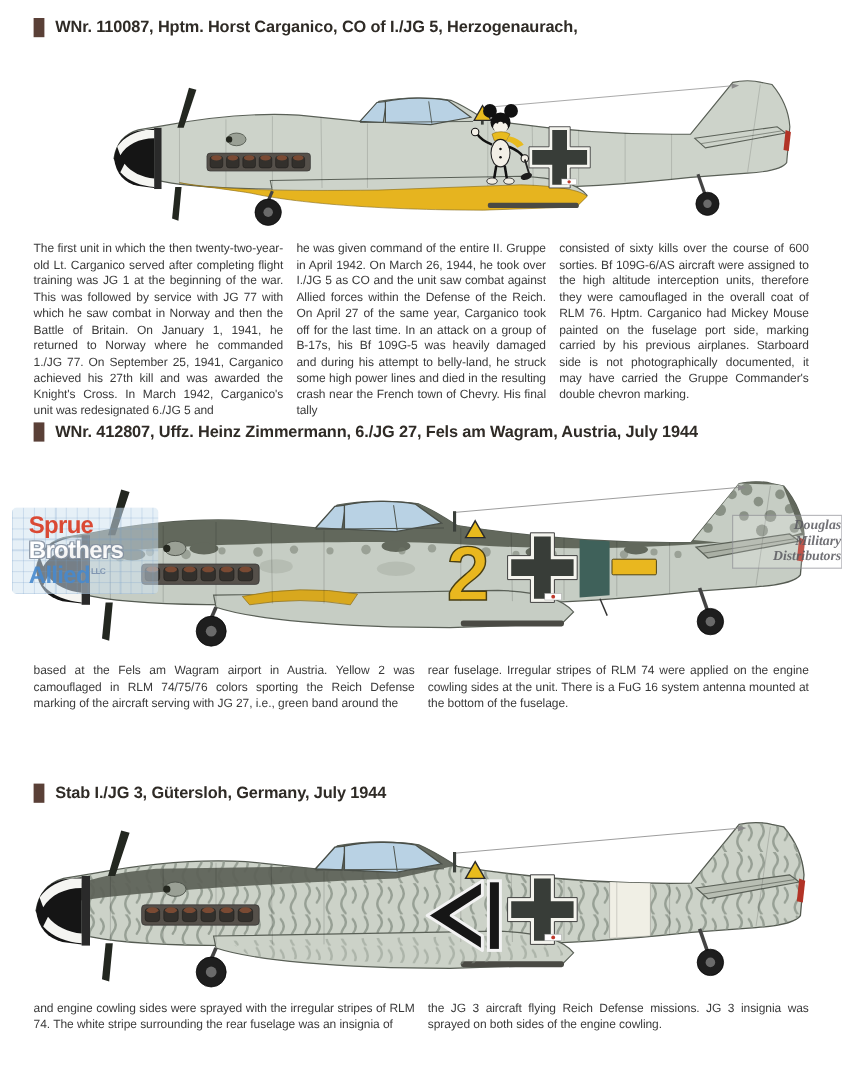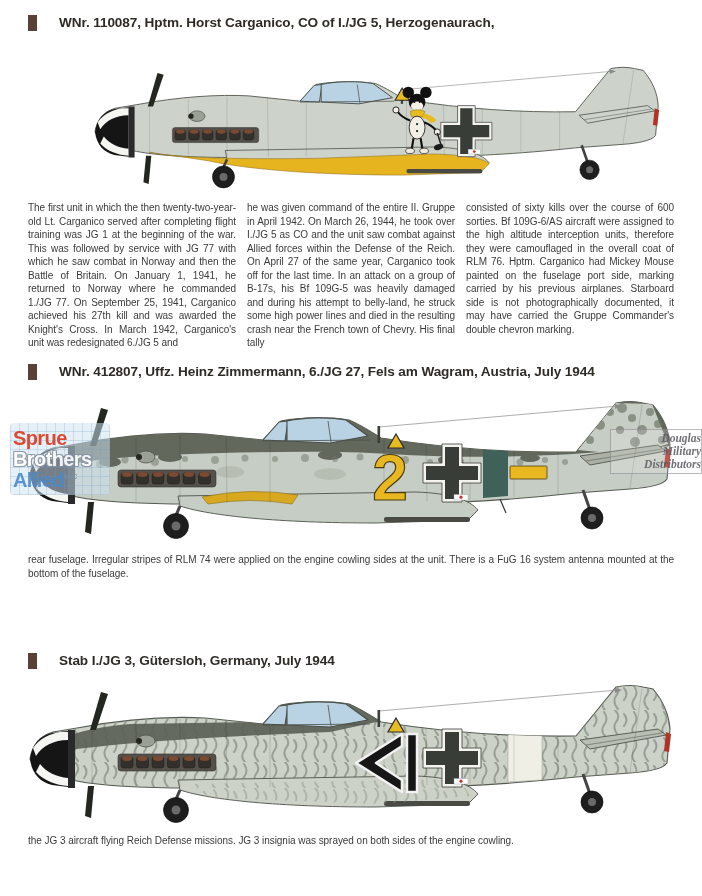--- a/index.html
+++ b/index.html
@@ -1,26 +1,26 @@
 <!DOCTYPE html>
 <html><head>
 <meta charset="utf-8">
 <style>
   html,body{margin:0;padding:0}
   body{width:702px;height:896px;position:relative;background:#ffffff;
        font-family:"Liberation Sans",sans-serif;overflow:hidden}
-  .sec-header{position:absolute;left:28px;display:flex;gap:22px;align-items:flex-start}
+  .sec-header{position:absolute;left:28px;display:flex;gap:9px;align-items:flex-start}
   .bar{width:9px;height:16px;background:#5a4037;margin-top:2px;flex:none}
   .title{font-size:13.6px;font-weight:700;color:#2f2b26;line-height:1.42;letter-spacing:-0.1px;max-width:620px}
   .figure{position:absolute;left:0;width:702px}
   .figure svg{display:block}
   .cols{position:absolute;left:28px;width:646px;display:flex;gap:11px}
   .col{flex:1;font-size:10px;line-height:13.55px;text-align:justify;color:#3a3a3a;letter-spacing:-0.05px}
   
-  .wm-sprue{position:absolute;left:10px;top:423px;width:94px;padding:5px 3px;border-radius:4px;
+  .wm-sprue{position:absolute;left:10px;top:423px;width:94px;padding:5px 14px;border-radius:4px;
     background:
       repeating-linear-gradient(0deg, rgba(120,160,200,.28) 0 1px, transparent 1px 9px),
       repeating-linear-gradient(90deg, rgba(120,160,200,.28) 0 1px, transparent 1px 9px),
       rgba(208,226,240,.55);
     opacity:.95;z-index:5}
   .sb-word{font-weight:700;font-size:20px;line-height:1.04;letter-spacing:-0.6px;font-family:"Liberation Sans",sans-serif}
   .sb1{color:#d9402a}
   .sb2{color:#ffffff;text-shadow:-1px -1px 0 #8a96a6,1px -1px 0 #8a96a6,-1px 1px 0 #8a96a6,1px 1px 0 #8a96a6}
   .sb3{color:#4f8fd0}
   .sb-llc{font-size:7px;color:#7d93b0;vertical-align:super;font-weight:700;margin-left:1px}
@@ -169,21 +169,21 @@
   </g>
 </svg>
 </div>
 
 <div class="cols" style="top:201px">
   <div class="col">The first unit in which the then twenty-two-year-old Lt. Carganico served after completing flight training was JG 1 at the beginning of the war. This was followed by service with JG 77 with which he saw combat in Norway and then the Battle of Britain. On January 1, 1941, he returned to Norway where he commanded 1./JG 77. On September 25, 1941, Carganico achieved his 27th kill and was awarded the Knight's Cross. In March 1942, Carganico's unit was redesignated 6./JG 5 and</div>
   <div class="col">he was given command of the entire II. Gruppe in April 1942. On March 26, 1944, he took over I./JG 5 as CO and the unit saw combat against Allied forces within the Defense of the Reich. On April 27 of the same year, Carganico took off for the last time. In an attack on a group of B-17s, his Bf 109G-5 was heavily damaged and during his attempt to belly-land, he struck some high power lines and died in the resulting crash near the French town of Chevry. His final tally</div>
   <div class="col">consisted of sixty kills over the course of 600 sorties. Bf 109G-6/AS aircraft were assigned to the high altitude interception units, therefore they were camouflaged in the overall coat of RLM 76. Hptm. Carganico had Mickey Mouse painted on the fuselage port side, marking carried by his previous airplanes. Starboard side is not photographically documented, it may have carried the Gruppe Commander's double chevron marking.</div>
 </div>
 
-<div class="sec-header" style="top:362px">
+<div class="sec-header" style="top:350px">
   <div class="bar"></div>
   <div class="title">
     <div>WNr. 412807, Uffz. Heinz Zimmermann, 6./JG 27, Fels am Wagram, Austria, July 1944</div>
   </div>
 </div>
 
 <div class="figure" style="top:392px">
 <svg width="702" height="158" viewBox="0 0 702 158">
   <g transform="translate(30,8)">
     <use href="#fus" fill="#c6cdc4" stroke="#555b52" stroke-width="1.1"></use>
@@ -249,20 +249,21 @@
     <text x="360" y="100" text-anchor="middle" font-family="Liberation Sans, sans-serif" font-weight="bold" font-size="64" fill="#e9b71f" stroke="#4a3f12" stroke-width="1.2">2</text>
     <use href="#cross" transform="translate(422,73)"></use>
     <rect x="480" y="66" width="37" height="13" rx="1" fill="#e9b71f" stroke="#4a3f12" stroke-width="0.8"></rect>
     <use href="#stencil-dot"></use>
     <use href="#trimtab"></use>
   </g>
 </svg>
 </div>
 
 <div class="cols" style="top:553px">
+  <div class="col">based at the Fels am Wagram airport in Austria. Yellow 2 was camouflaged in RLM 74/75/76 colors sporting the Reich Defense marking of the aircraft serving with JG 27, i.e., green band around the</div>
   <div class="col">rear fuselage. Irregular stripes of RLM 74 were applied on the engine cowling sides at the unit. There is a FuG 16 system antenna mounted at the bottom of the fuselage.</div>
 </div>
 
 <div class="sec-header" style="top:651px">
   <div class="bar"></div>
   <div class="title">
     <div>Stab I./JG 3, Gütersloh, Germany, July 1944</div>
   </div>
 </div>
 
@@ -291,20 +292,21 @@
       <rect x="377" y="50" width="10" height="58" fill="#161616" stroke="#f2f2f2" stroke-width="2.5"></rect>
     </g>
     <use href="#cross" transform="translate(422,74)"></use>
     <use href="#stencil-dot"></use>
     <use href="#trimtab"></use>
   </g>
 </svg>
 </div>
 
 <div class="cols" style="top:834px">
+  <div class="col">and engine cowling sides were sprayed with the irregular stripes of RLM 74. The white stripe surrounding the rear fuselage was an insignia of</div>
   <div class="col">the JG 3 aircraft flying Reich Defense missions. JG 3 insignia was sprayed on both sides of the engine cowling.</div>
 </div>
 
 <div class="wm-sprue">
   <div class="sb-word sb1">Sprue</div>
   <div class="sb-word sb2">Brothers</div>
   <div class="sb-word sb3"><span>Allied</span><span class="sb-llc">LLC</span></div>
 </div>
 
 <div class="wm-stamp">

